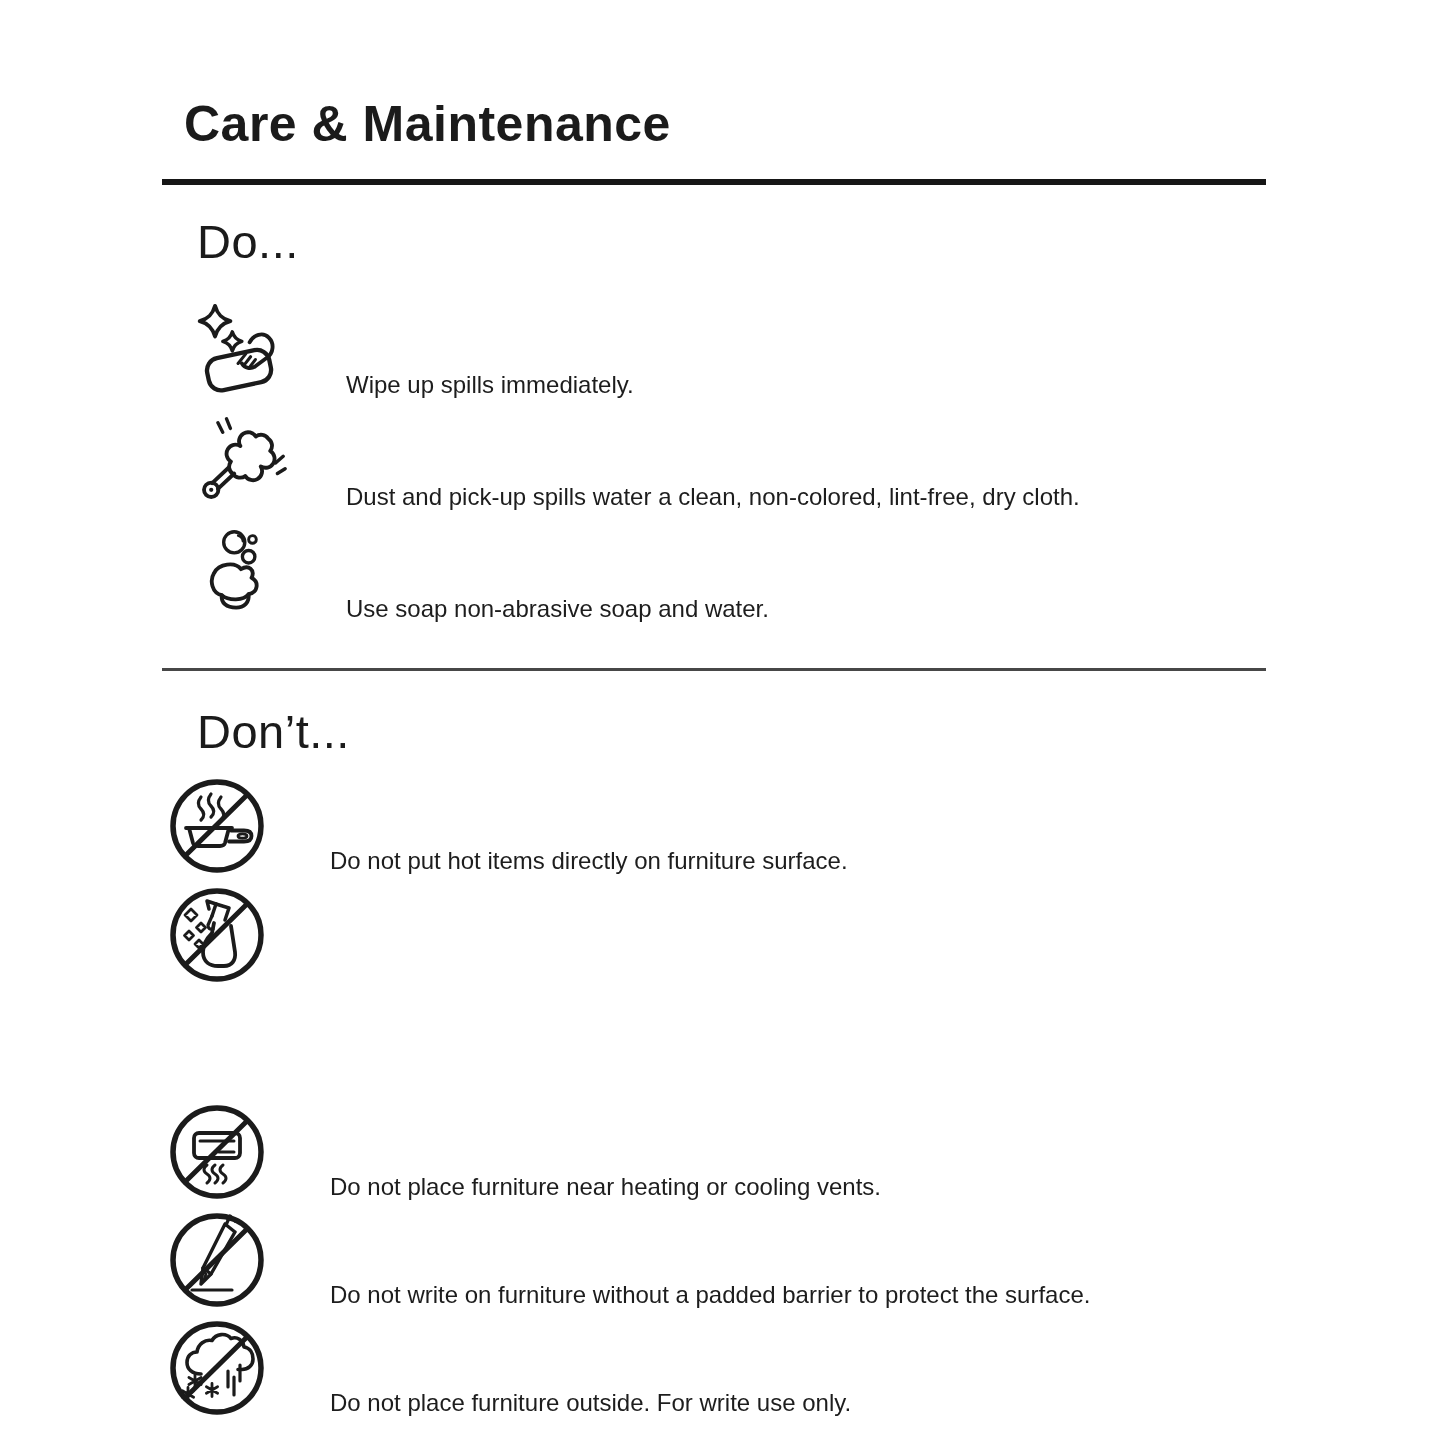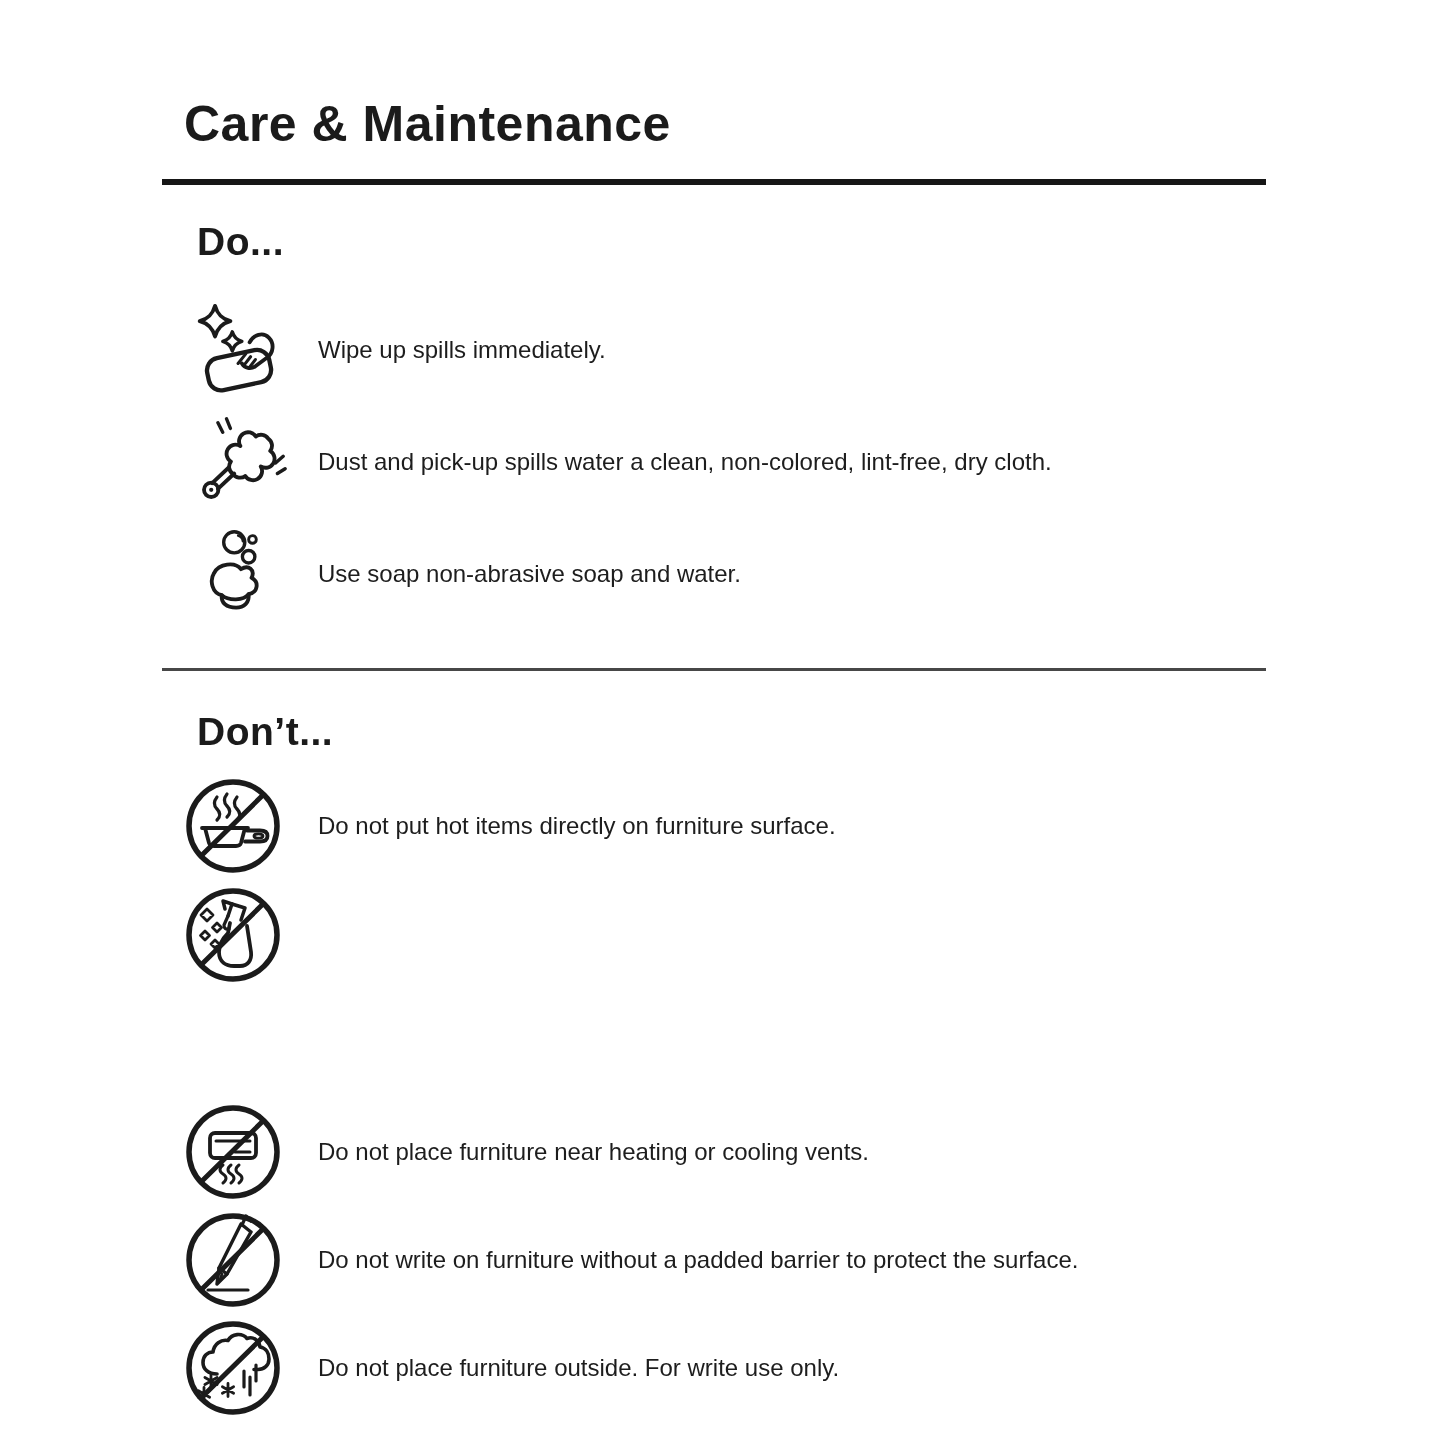--- a/index.html
+++ b/index.html
@@ -37,50 +37,51 @@
   .rule-thin {
     position: absolute;
     left: 162px;
     top: 644px;
     width: 1104px;
     height: 3px;
     background: #474747;
   }
   .section-heading {
     position: absolute;
-    font-size: 39px;
+    font-size: 47px;
     line-height: 60px;
-    font-weight: 700;
+    font-weight: 400;
     letter-spacing: 0.5px;
   }
   .h-do   { left: 197px; top: 188px; }
   .h-dont { left: 197px; top: 678px; }
   .row {
     position: absolute;
     height: 100px;
     display: flex;
-    align-items: center;
+    align-items: flex-end;
+    gap: 28px;
   }
   .row .iconbox {
     width: 100px;
     height: 100px;
     flex: 0 0 100px;
     display: flex;
     align-items: center;
     justify-content: center;
   }
   .row .txt {
     font-size: 24px;
     line-height: 30px;
     color: #1d1d1d;
     white-space: nowrap;
   }
   .do-row   { left: 190px; }
   .do-row .txt   { margin-left: 28px; }
-  .dont-row { left: 183px; }
+  .dont-row { left: 167px; }
   .dont-row .txt { margin-left: 35px; }
   .r-do1 { top: 276px; }
   .r-do2 { top: 388px; }
   .r-do3 { top: 500px; }
   .r-d1 { top: 752px; }
   .r-d2 { top: 861px; }
   .r-d3 { top: 970px; }
   .r-d4 { top: 1078px; }
   .r-d5 { top: 1186px; }
   .r-d6 { top: 1294px; }

